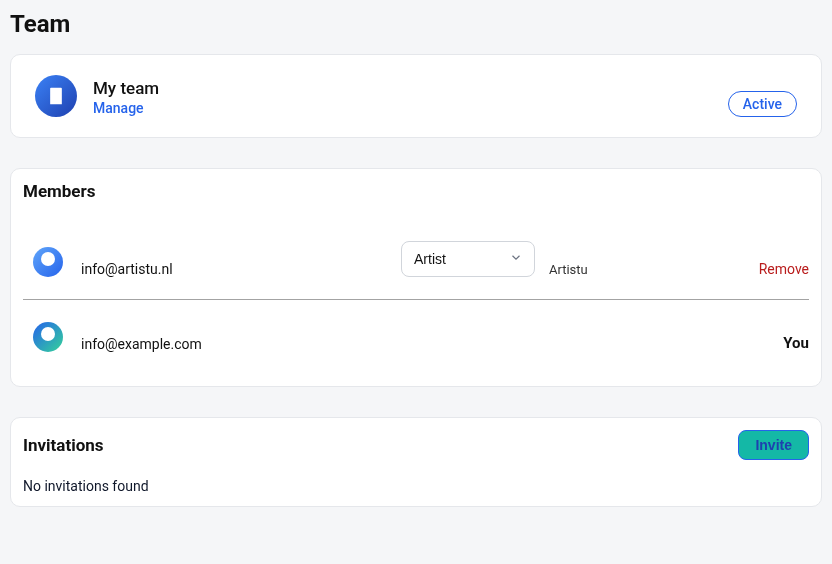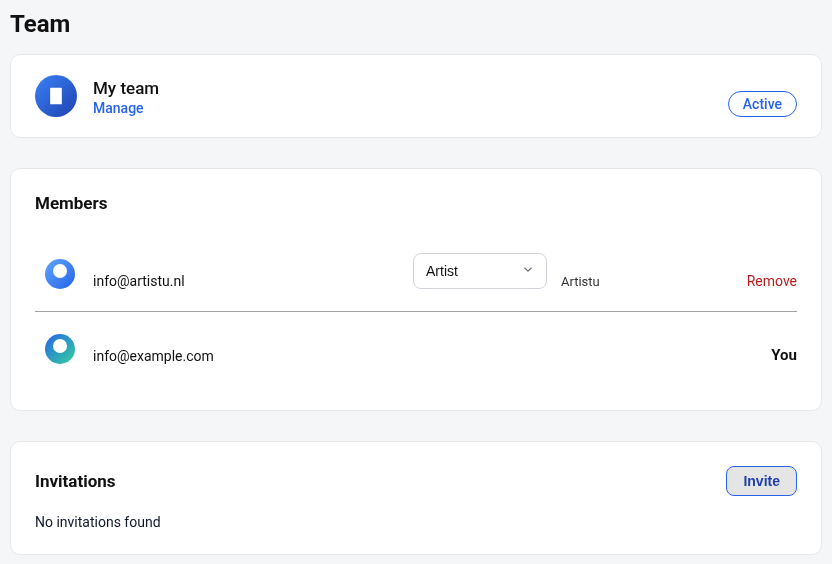--- a/index.html
+++ b/index.html
@@ -67,41 +67,41 @@
     .badge {
       padding: 4px 14px;
       border: 1px solid #2563eb;
       border-radius: 16px;
       color: #2563eb;
       font-size: 14px;
       font-weight: 500;
       background: #fff;
     }
     .section-card {
-      padding: 24px;
+      padding: 12px;
     }
     .section-header {
       display: flex;
       align-items: center;
       justify-content: space-between;
       margin-bottom: 18px;
     }
     .section-title {
       font-size: 17px;
       font-weight: 700;
       color: #111;
     }
     .invite-btn {
       padding: 6px 16px;
       border: 1px solid #2563eb;
       border-radius: 8px;
       color: #1e40af;
       font-size: 14px;
       font-weight: 600;
-      background: #e5e5e5;
+      background: #14b8a6;
       cursor: pointer;
     }
     .member-row {
       display: flex;
       align-items: flex-end;
       padding: 22px 0;
     }
     .member-row + .member-row {
       border-top: 1px solid #a3a3a3;
     }

